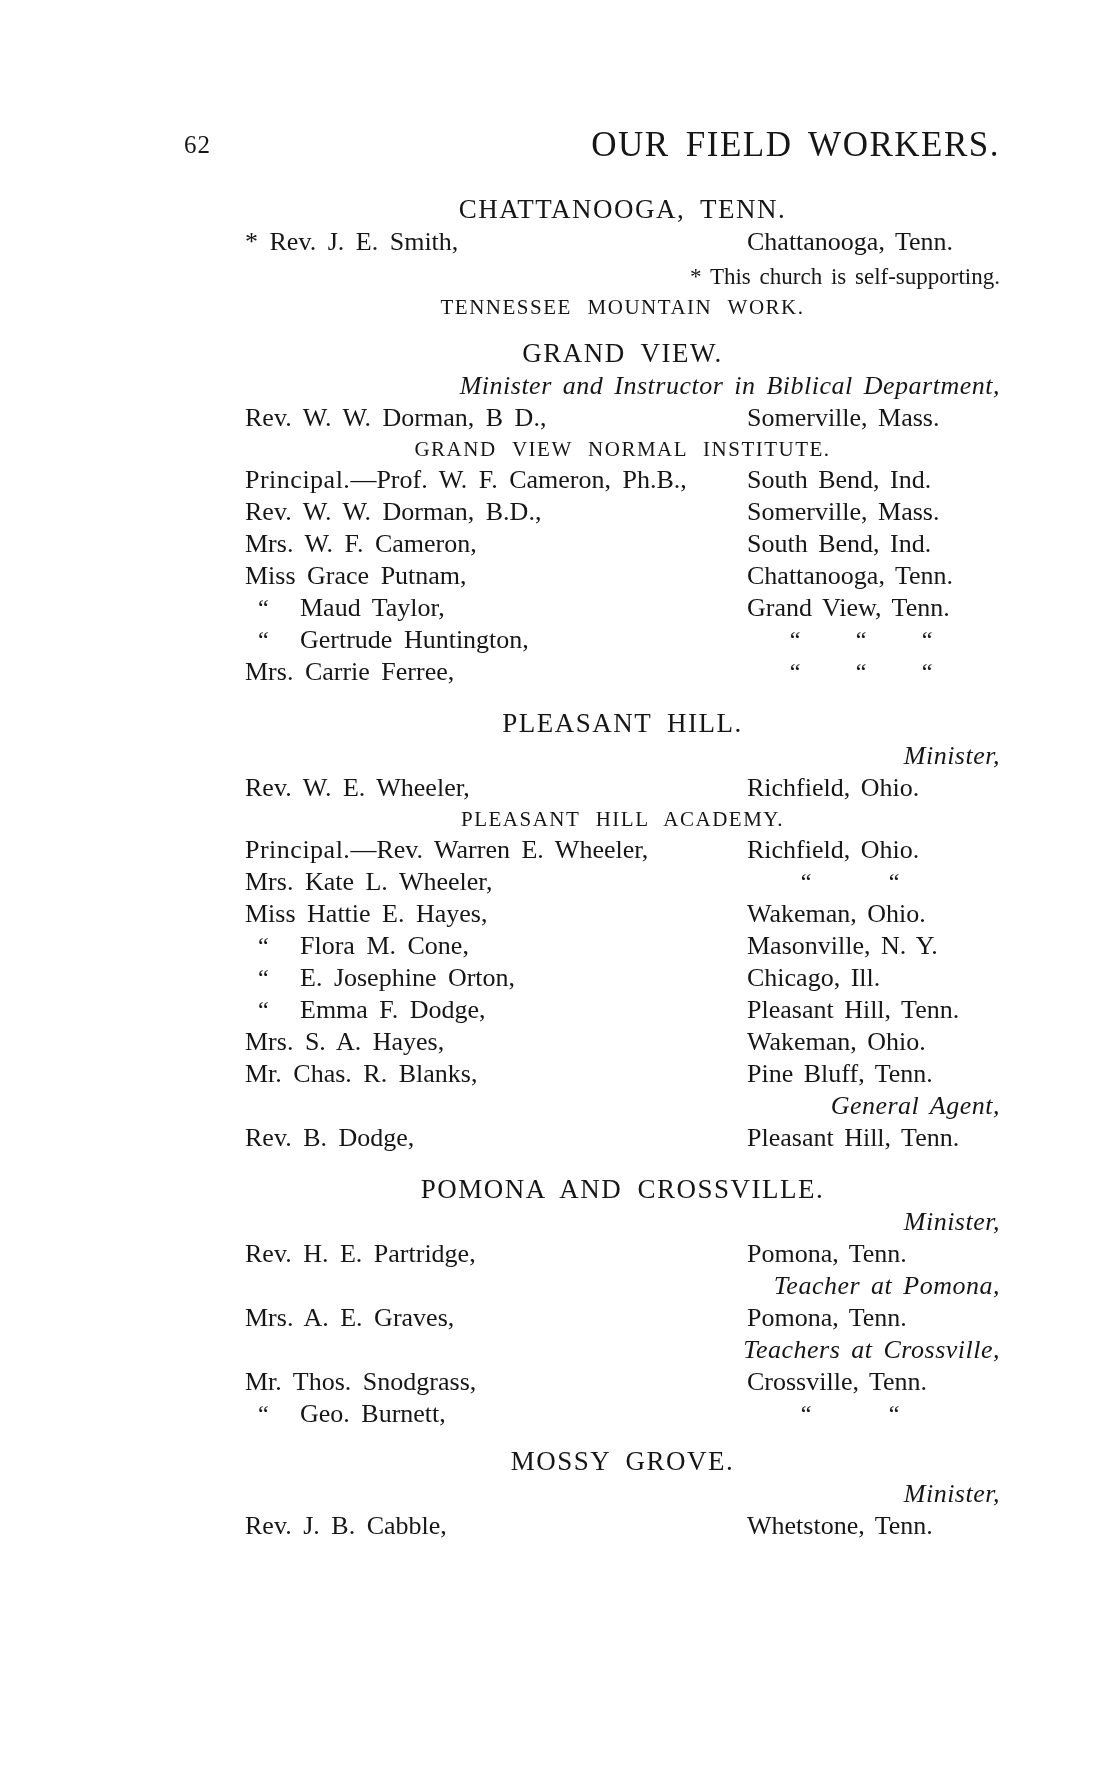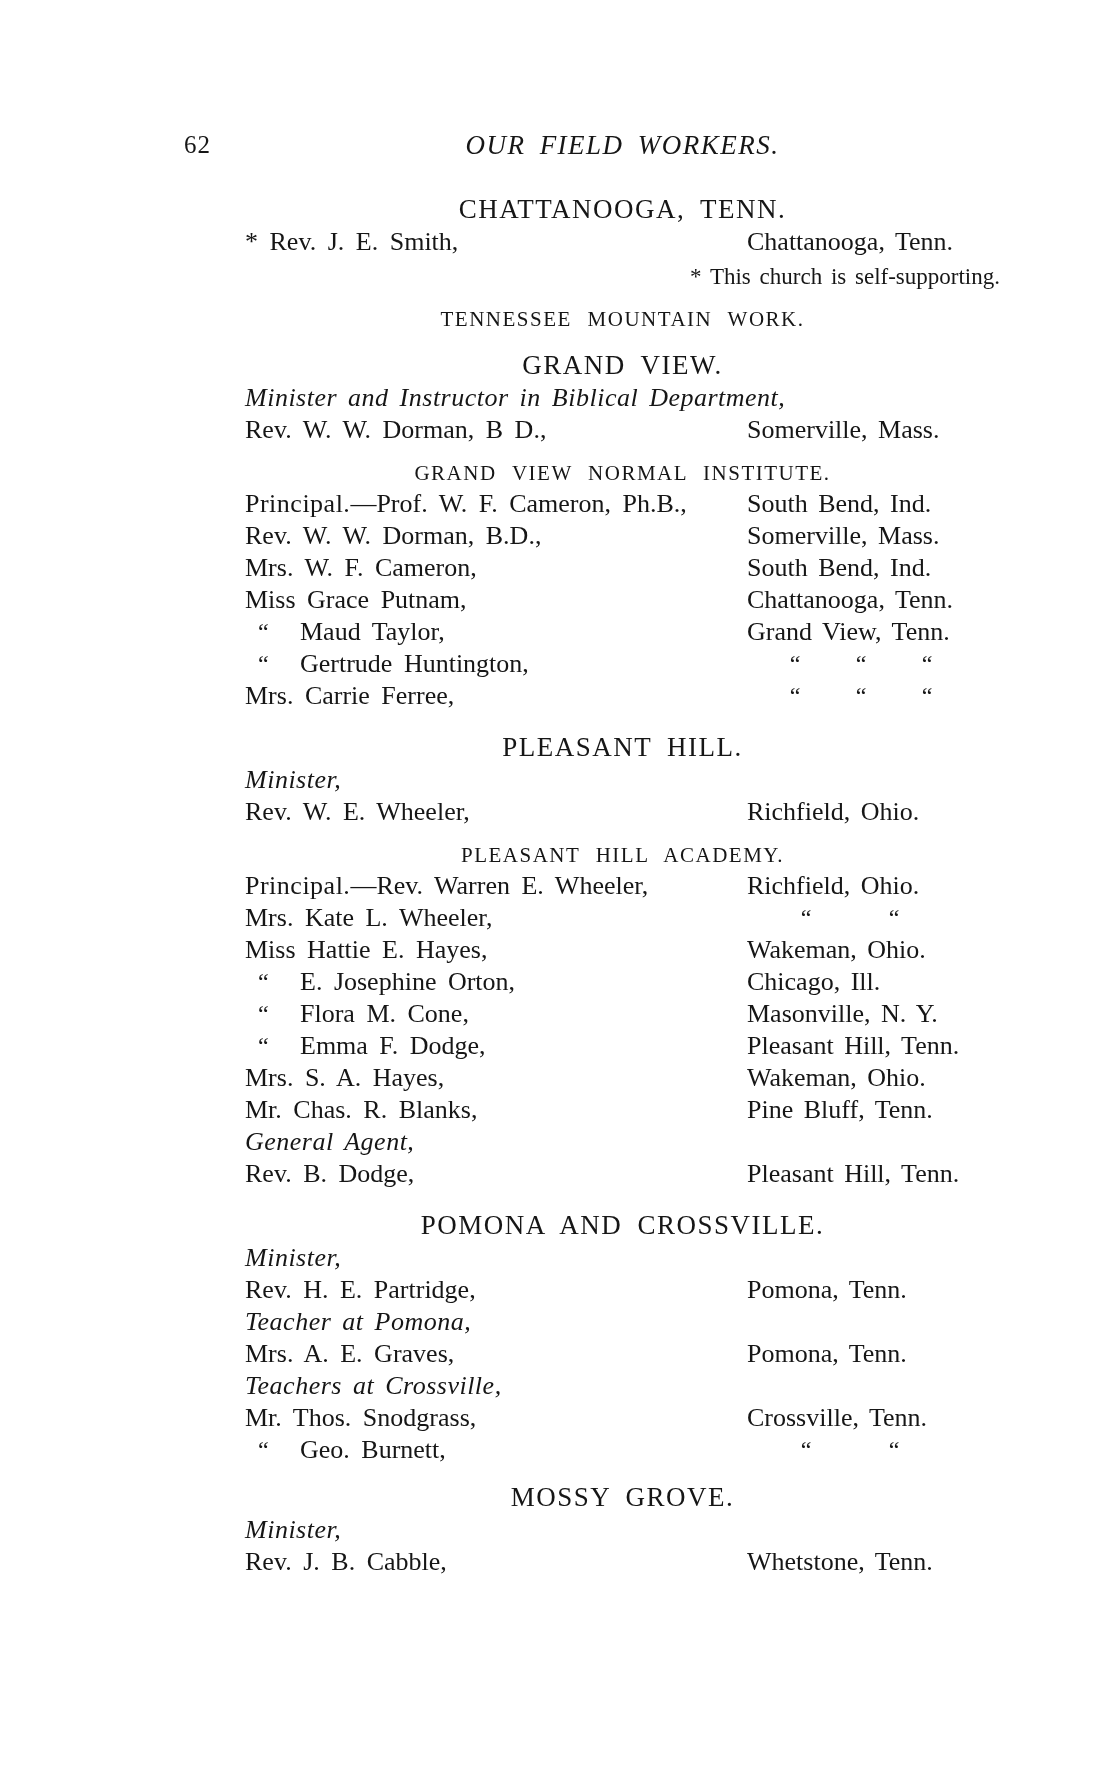--- a/index.html
+++ b/index.html
@@ -11,38 +11,38 @@
     overflow:hidden;
     position:relative;
   }
   .page{width:1096px;height:1503px;position:relative;}
   .page-header{position:relative;padding-top:128px;height:34px;}
   .page-number{
     position:absolute;left:184px;top:128px;
     font-size:25px;line-height:34px;letter-spacing:1px;
   }
   .running-title{
-    margin-left:245px;width:755px;text-align:center;
-    font-style:italic;font-size:27px;line-height:34px;
+    margin-left:245px;width:755px;text-align:right;
+    font-size:35px;line-height:34px;
     letter-spacing:1.5px;word-spacing:6px;
   }
   main{margin-left:245px;width:755px;margin-top:30px;}
   h2{font-weight:normal;text-align:center;margin:0;}
   h2.large{
     font-size:27px;line-height:34px;margin-top:14px;
     letter-spacing:1.5px;word-spacing:7px;
   }
   h2.small{
-    font-size:21px;line-height:30px;margin-top:12px;
+    font-size:21px;line-height:30px;
     letter-spacing:1.5px;word-spacing:9px;
   }
   h2.gap-first{margin-top:8px;}
   h2.gap-lg{margin-top:18px;}
   .role{
-    text-align:left;font-style:italic;
+    text-align:right;font-style:italic;
     font-size:26px;line-height:32px;word-spacing:4px;
     letter-spacing:0.5px;
   }
   .row{display:flex;font-size:26px;line-height:32px;}
   .row .name{width:502px;white-space:nowrap;word-spacing:5px;}
   .row .name .prefix{letter-spacing:0.5px;}
   .row .loc{white-space:nowrap;word-spacing:4px;flex:1;}
   .name-ditto{
     display:inline-block;margin-left:13px;width:42px;
     font-size:24px;letter-spacing:-2px;
@@ -145,26 +145,26 @@
           <div class="loc loc-dittos two">
             <span>“</span>
             <span>“</span>
           </div>
         </div>
         <div class="row">
           <div class="name"><span>Miss Hattie E. Hayes,</span></div>
           <div class="loc"><span>Wakeman, Ohio.</span></div>
         </div>
         <div class="row">
+          <div class="name"><span class="name-ditto">“</span><span>Flora M. Cone,</span></div>
+          <div class="loc"><span>Masonville, N. Y.</span></div>
+        </div>
+        <div class="row">
           <div class="name"><span class="name-ditto">“</span><span>E. Josephine Orton,</span></div>
           <div class="loc"><span>Chicago, Ill.</span></div>
-        </div>
-        <div class="row">
-          <div class="name"><span class="name-ditto">“</span><span>Flora M. Cone,</span></div>
-          <div class="loc"><span>Masonville, N. Y.</span></div>
         </div>
         <div class="row">
           <div class="name"><span class="name-ditto">“</span><span>Emma F. Dodge,</span></div>
           <div class="loc"><span>Pleasant Hill, Tenn.</span></div>
         </div>
         <div class="row">
           <div class="name"><span>Mrs. S. A. Hayes,</span></div>
           <div class="loc"><span>Wakeman, Ohio.</span></div>
         </div>
         <div class="row">

